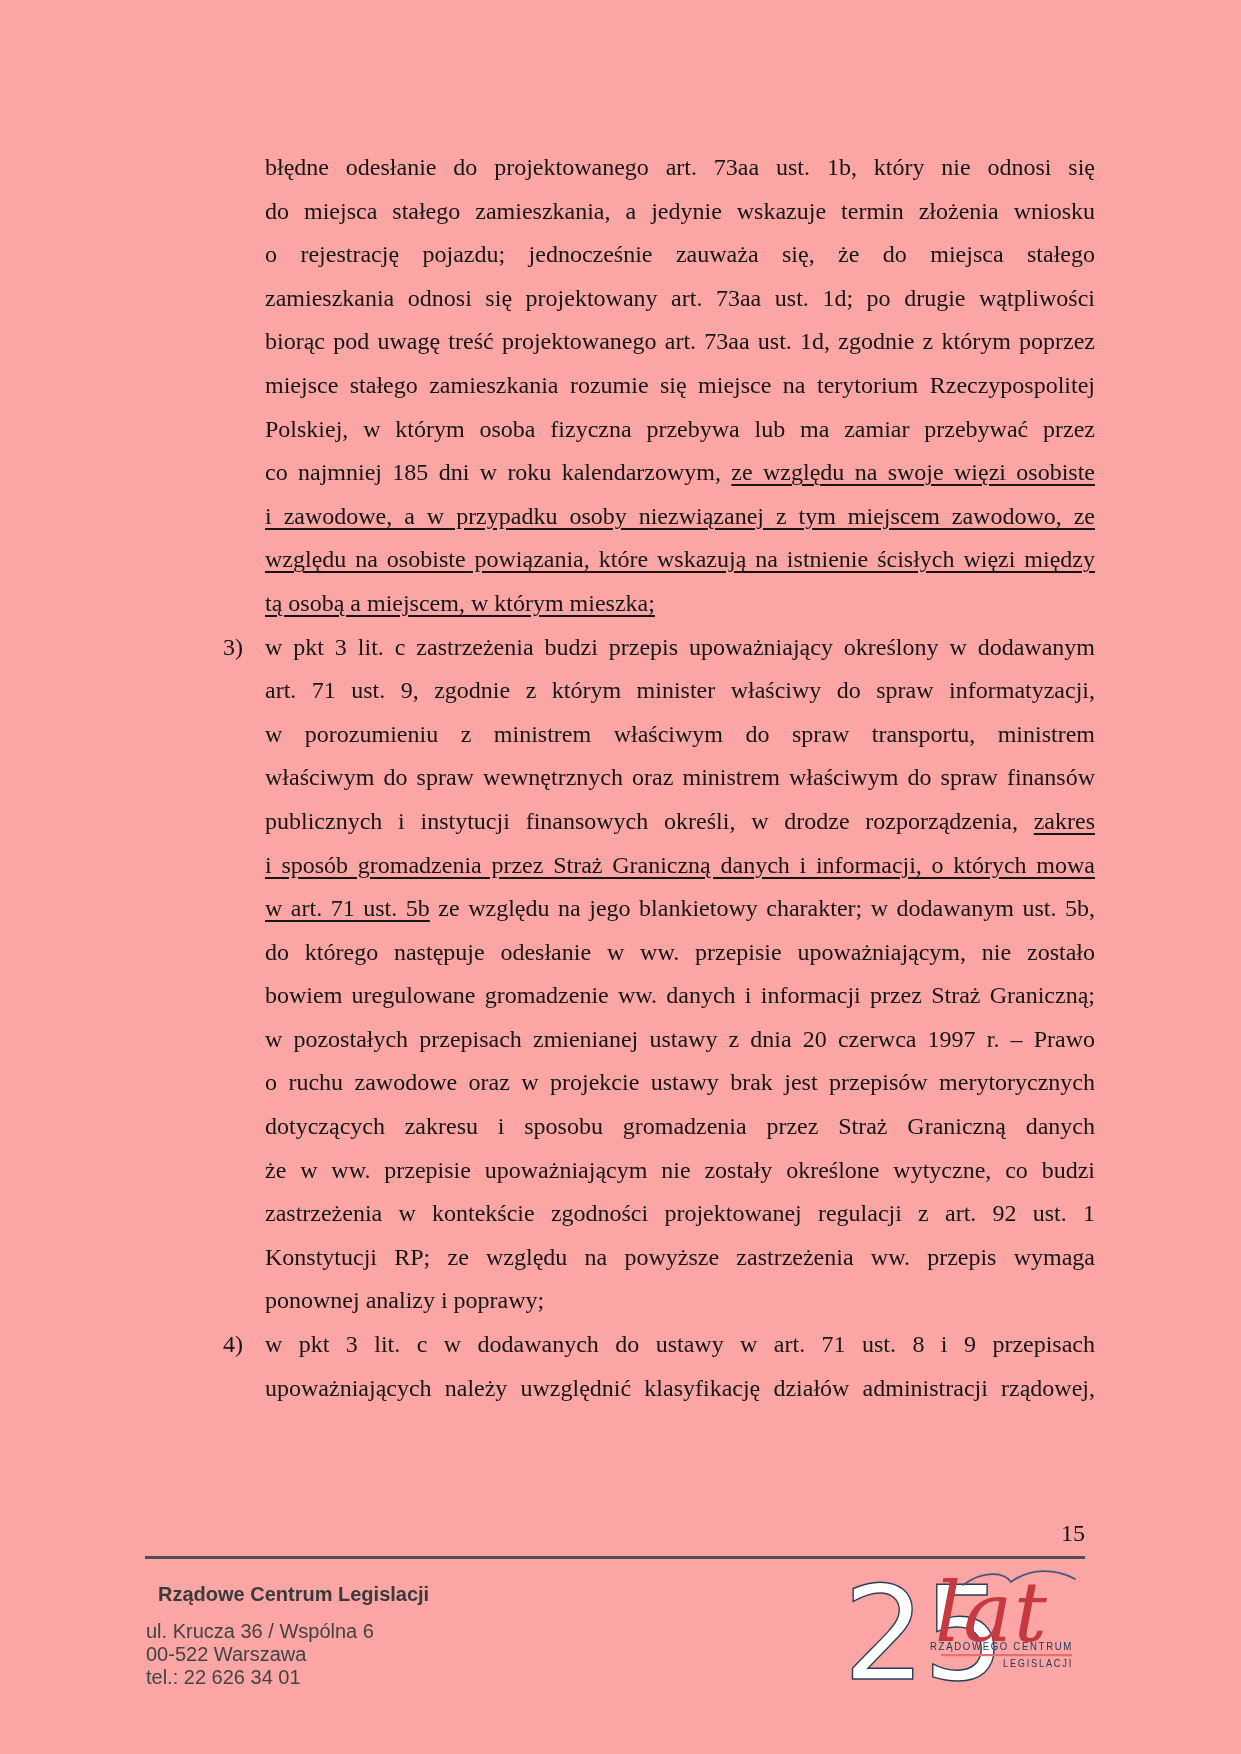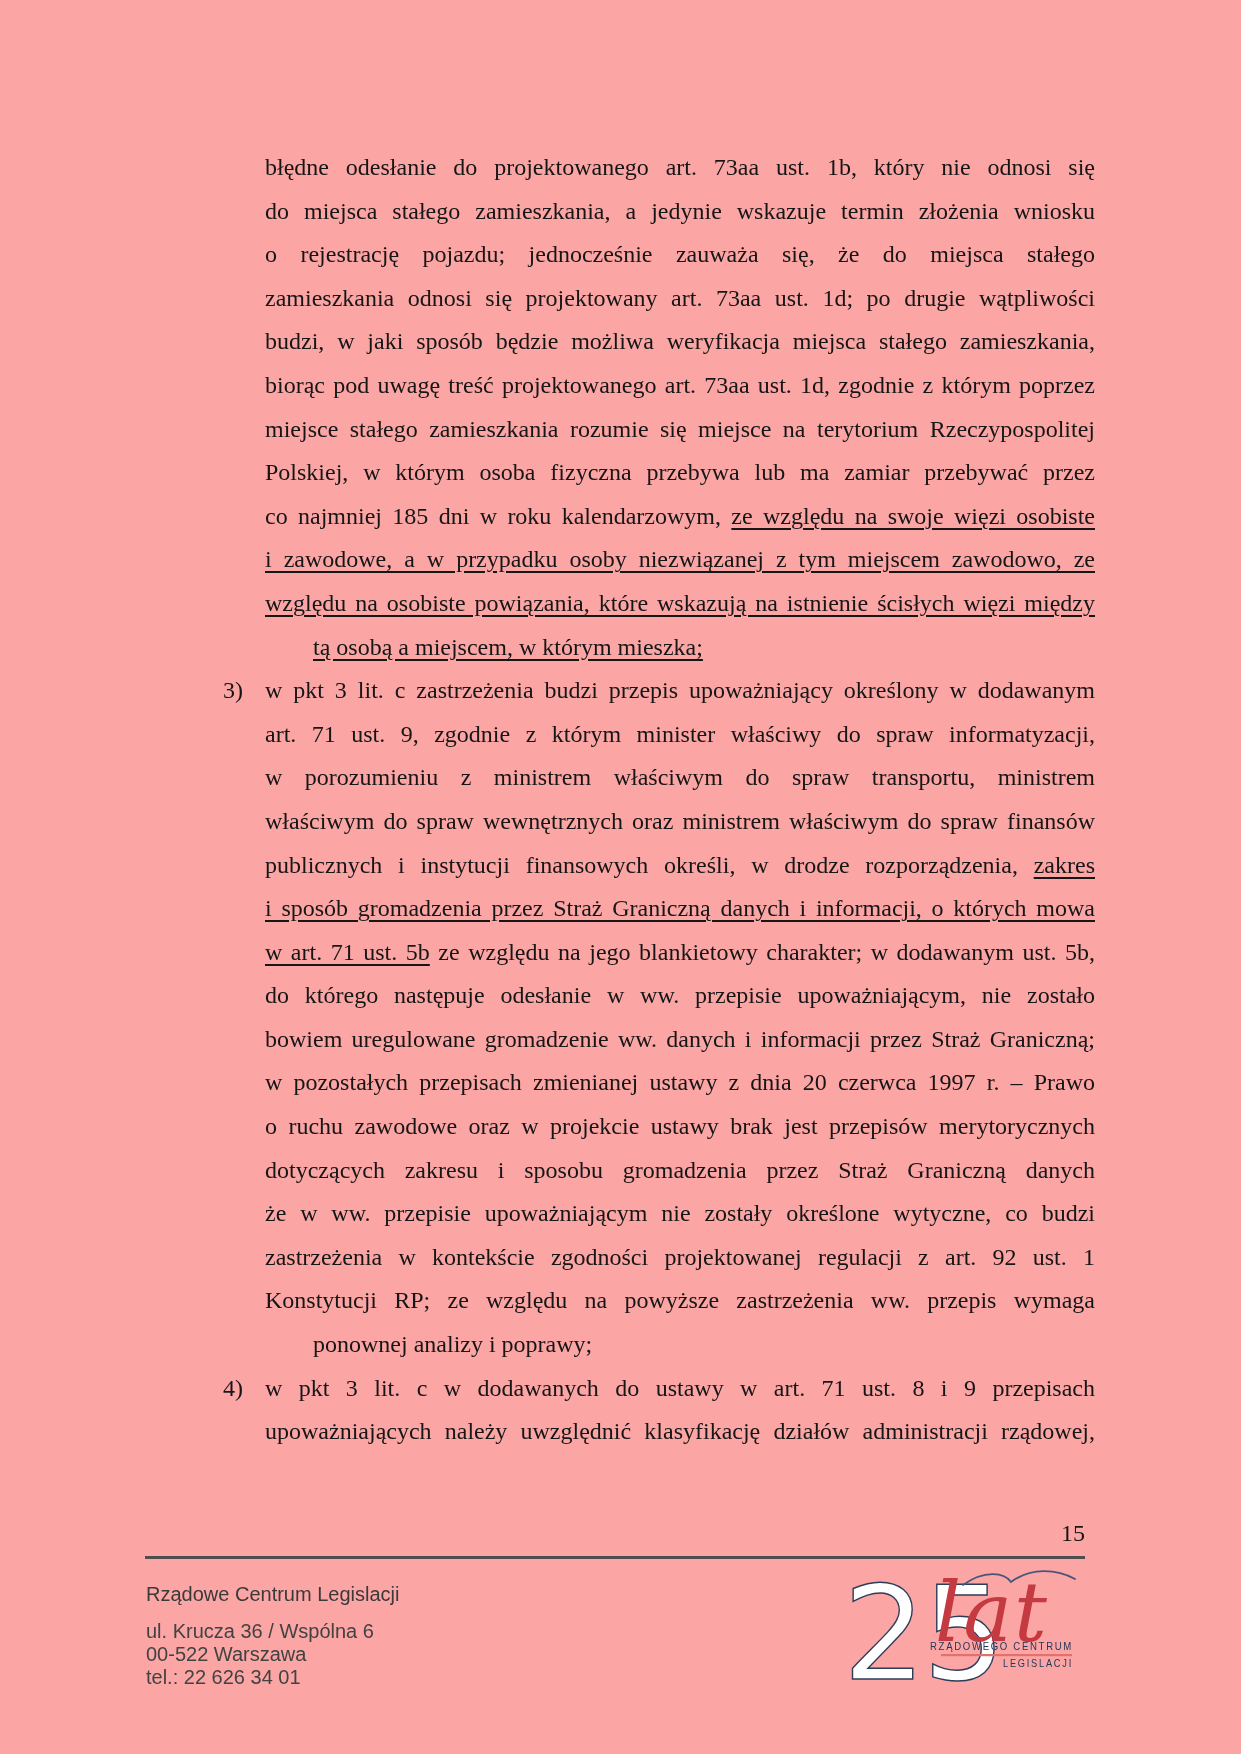--- a/index.html
+++ b/index.html
@@ -23,21 +23,21 @@
   }
   .block { position: relative; }
   .marker {
     position: absolute;
     left: -42px;
     top: 0;
     width: 42px;
     text-align: left;
   }
   .line { text-align: justify; text-align-last: justify; }
-  .line.last { text-align: left; text-align-last: auto; margin-left: 48px; }
+  .line.last { text-align: left; text-align-last: auto; }
   .seg.u {
     text-decoration: underline;
     text-decoration-thickness: 2px;
     text-underline-offset: 4px;
   }
   
   .page-number {
     position: absolute;
     left: 265px;
     top: 1520px;
@@ -50,24 +50,24 @@
   .rule {
     position: absolute;
     left: 145px;
     top: 1556px;
     width: 940px;
     height: 3px;
     background: #4e4e4e;
   }
   .footer-org {
     position: absolute;
-    left: 146px;
+    left: 158px;
     top: 1583px;
     font-family: "Liberation Sans", sans-serif;
-    font-weight: normal;
+    font-weight: bold;
     font-size: 20px;
     color: #3a3a3a;
   }
   .footer-addr {
     position: absolute;
     left: 146px;
     top: 1620px;
     font-family: "Liberation Sans", sans-serif;
     font-size: 20px;
     line-height: 23px;
@@ -85,21 +85,20 @@
 <body>
 
 <div class="page">
 
   <div class="content">
       <div class="block">
         <div class="line"><span class="seg">błędne odesłanie do projektowanego art. 73aa ust. 1b, który nie odnosi się</span></div>
         <div class="line"><span class="seg">do miejsca stałego zamieszkania, a jedynie wskazuje termin złożenia wniosku</span></div>
         <div class="line"><span class="seg">o rejestrację pojazdu; jednocześnie zauważa się, że do miejsca stałego</span></div>
         <div class="line"><span class="seg">zamieszkania odnosi się projektowany art. 73aa ust. 1d; po drugie wątpliwości</span></div>
-        <div class="line"><span class="seg">budzi, w jaki sposób będzie możliwa weryfikacja miejsca stałego zamieszkania,</span></div>
         <div class="line"><span class="seg">biorąc pod uwagę treść projektowanego art. 73aa ust. 1d, zgodnie z którym poprzez</span></div>
         <div class="line"><span class="seg">miejsce stałego zamieszkania rozumie się miejsce na terytorium Rzeczypospolitej</span></div>
         <div class="line"><span class="seg">Polskiej, w którym osoba fizyczna przebywa lub ma zamiar przebywać przez</span></div>
         <div class="line"><span class="seg">co najmniej 185 dni w roku kalendarzowym, </span><span class="seg u">ze względu na swoje więzi osobiste</span></div>
         <div class="line"><span class="seg u">i zawodowe, a w przypadku osoby niezwiązanej z tym miejscem zawodowo, ze</span></div>
         <div class="line"><span class="seg u">względu na osobiste powiązania, które wskazują na istnienie ścisłych więzi między</span></div>
         <div class="line last"><span class="seg u">tą osobą a miejscem, w którym mieszka;</span></div>
       </div>
       <div class="block">
         <span class="marker">3)</span>

